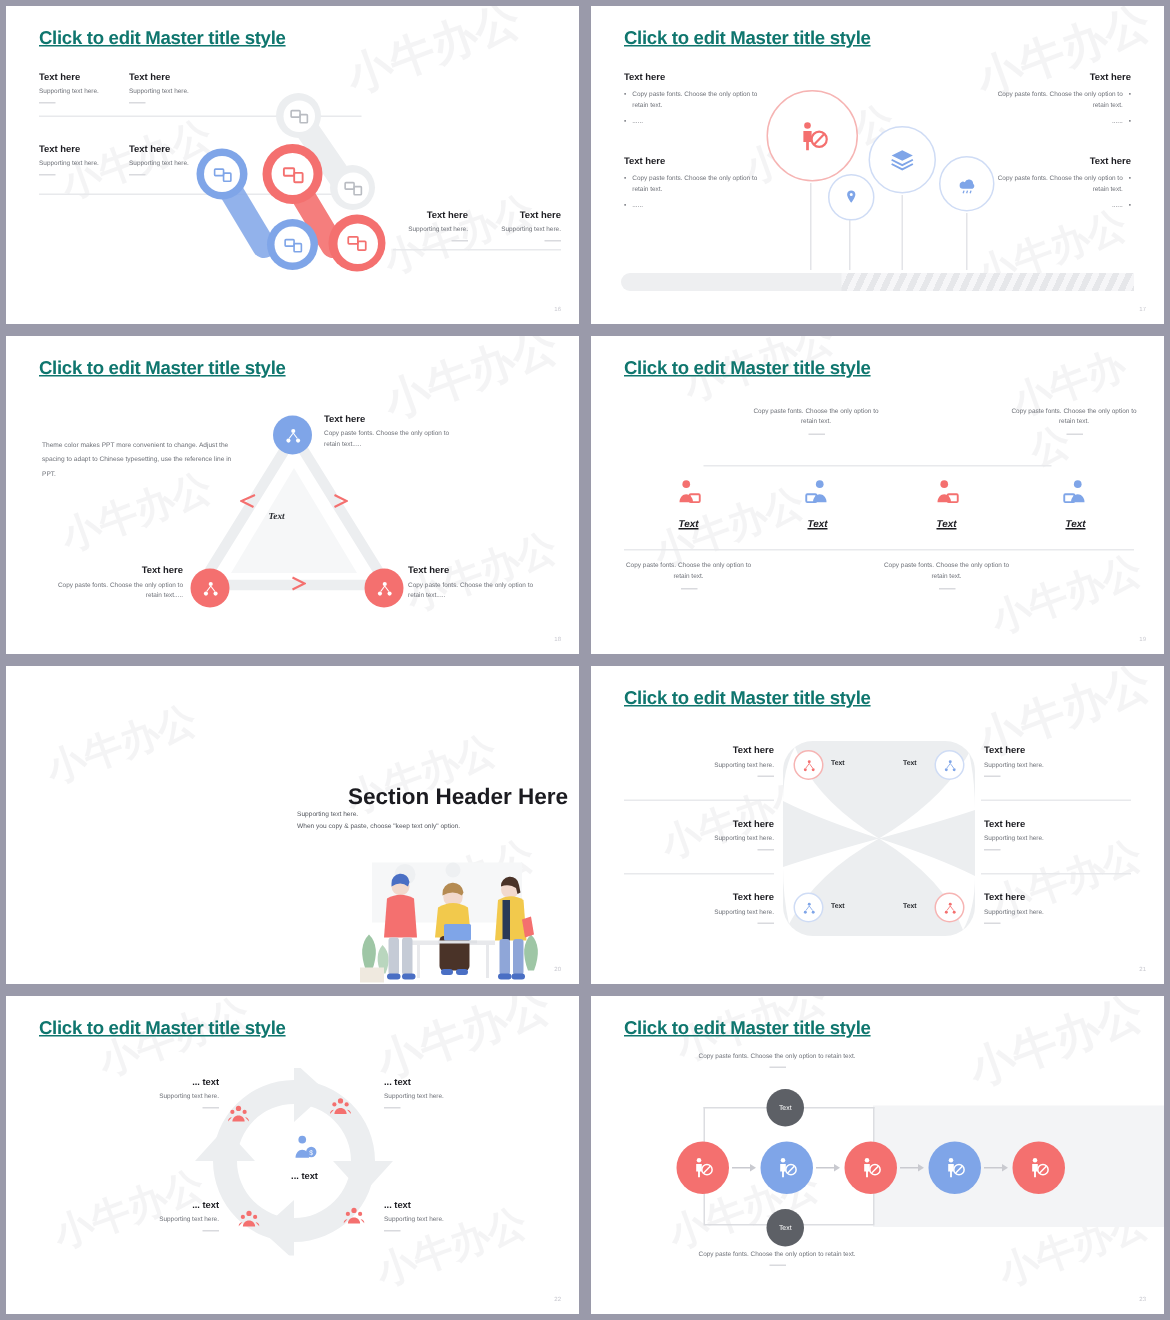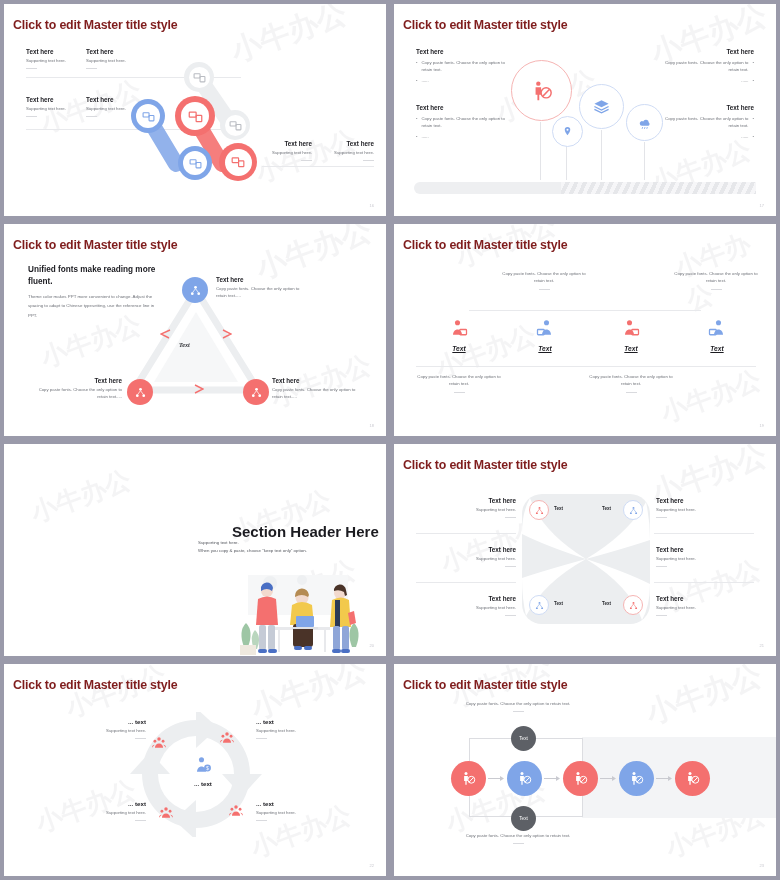--- a/index.html
+++ b/index.html
@@ -6,22 +6,22 @@
   html,body { width:780px; height:880px; background:#9a9aaa; overflow:hidden;
     font-family:"Liberation Sans", sans-serif; }
   .grid { display:grid; grid-template-columns:390px 390px; grid-template-rows:repeat(4,220px);
     width:780px; height:880px; }
   .cell { padding:4px; }
   .slide { position:relative; width:382px; height:212px; background:#fff; overflow:hidden; }
 
   .wm { position:absolute; pointer-events:none; color:rgba(150,150,160,.10);
     font-size:30px; font-weight:700; font-family:"Liberation Serif",serif; user-select:none; }
 
-  .title { position:absolute; left:9px; top:14px; font-size:12.4px; font-weight:700;
-    color:#7f1d1d; letter-spacing:-.2px; }
+  .title { position:absolute; left:22px; top:14px; font-size:12.4px; font-weight:700;
+    color:#0f766e; letter-spacing:-.2px;text-decoration:underline; }
   .pnum { position:absolute; right:12px; bottom:8px; font-size:4px; color:#c9c9d0; }
 
   .th { font-size:6.3px; font-weight:700; color:#1b1b20; }
   .sp { font-size:4.3px; color:#6f7279; margin-top:3px; line-height:1.55; }
   .dash { display:block; width:11px; height:1px; background:#d9dade; margin-top:3px; }
   .dash.r { margin-left:auto; }
   .hr { position:absolute; height:1px; background:#e8e9ec; }
 
   
   .s1blk { position:absolute; }
@@ -266,21 +266,20 @@
     </div>
 
   <div class="cell">
       <div class="slide">
     <div class="wm" style="left:250px;top:5px;transform:rotate(-20deg)">小牛办公</div>
     <div class="wm" style="left:35px;top:100px;transform:rotate(-20deg);font-size:26px">小牛办公</div>
     <div class="wm" style="left:265px;top:140px;transform:rotate(-20deg);font-size:26px">小牛办公</div>
 
     <div class="title">Click to edit Master title style</div>
 
-    <div style="position:absolute;left:24px;top:40px;width:140px;font-size:8.2px;font-weight:700;color:#1b1b20;line-height:1.45">Unified fonts make reading more fluent.</div>
     <div style="position:absolute;left:24px;top:68px;width:135px;font-size:4.4px;color:#6f7279;line-height:2.1">Theme color makes PPT more convenient to change. Adjust the spacing to adapt to Chinese typesetting, use the reference line in PPT.</div>
 
     <svg style="position:absolute;left:122px;top:58px;width:140px;height:120px" viewBox="0 0 140 120">
       <path d="M70 8 L132 108 L8 108 Z" fill="none" stroke="#eceef0" stroke-width="7"></path>
       <path d="M70 30 L112 100 L28 100 Z" fill="#f6f7f8"></path>
     </svg>
     <div style="position:absolute;left:175px;top:117px;font-size:6.2px;font-weight:700;font-style:italic;color:#2a2c31;font-family:'Liberation Serif',serif">Text</div>
 
     <svg style="position:absolute;left:156px;top:105px;width:12px;height:12px" viewBox="0 0 12 12">
           <path d="M10 1 L1 5 L9 9" fill="none" stroke="#f4706f" stroke-width="1.4"></path>

